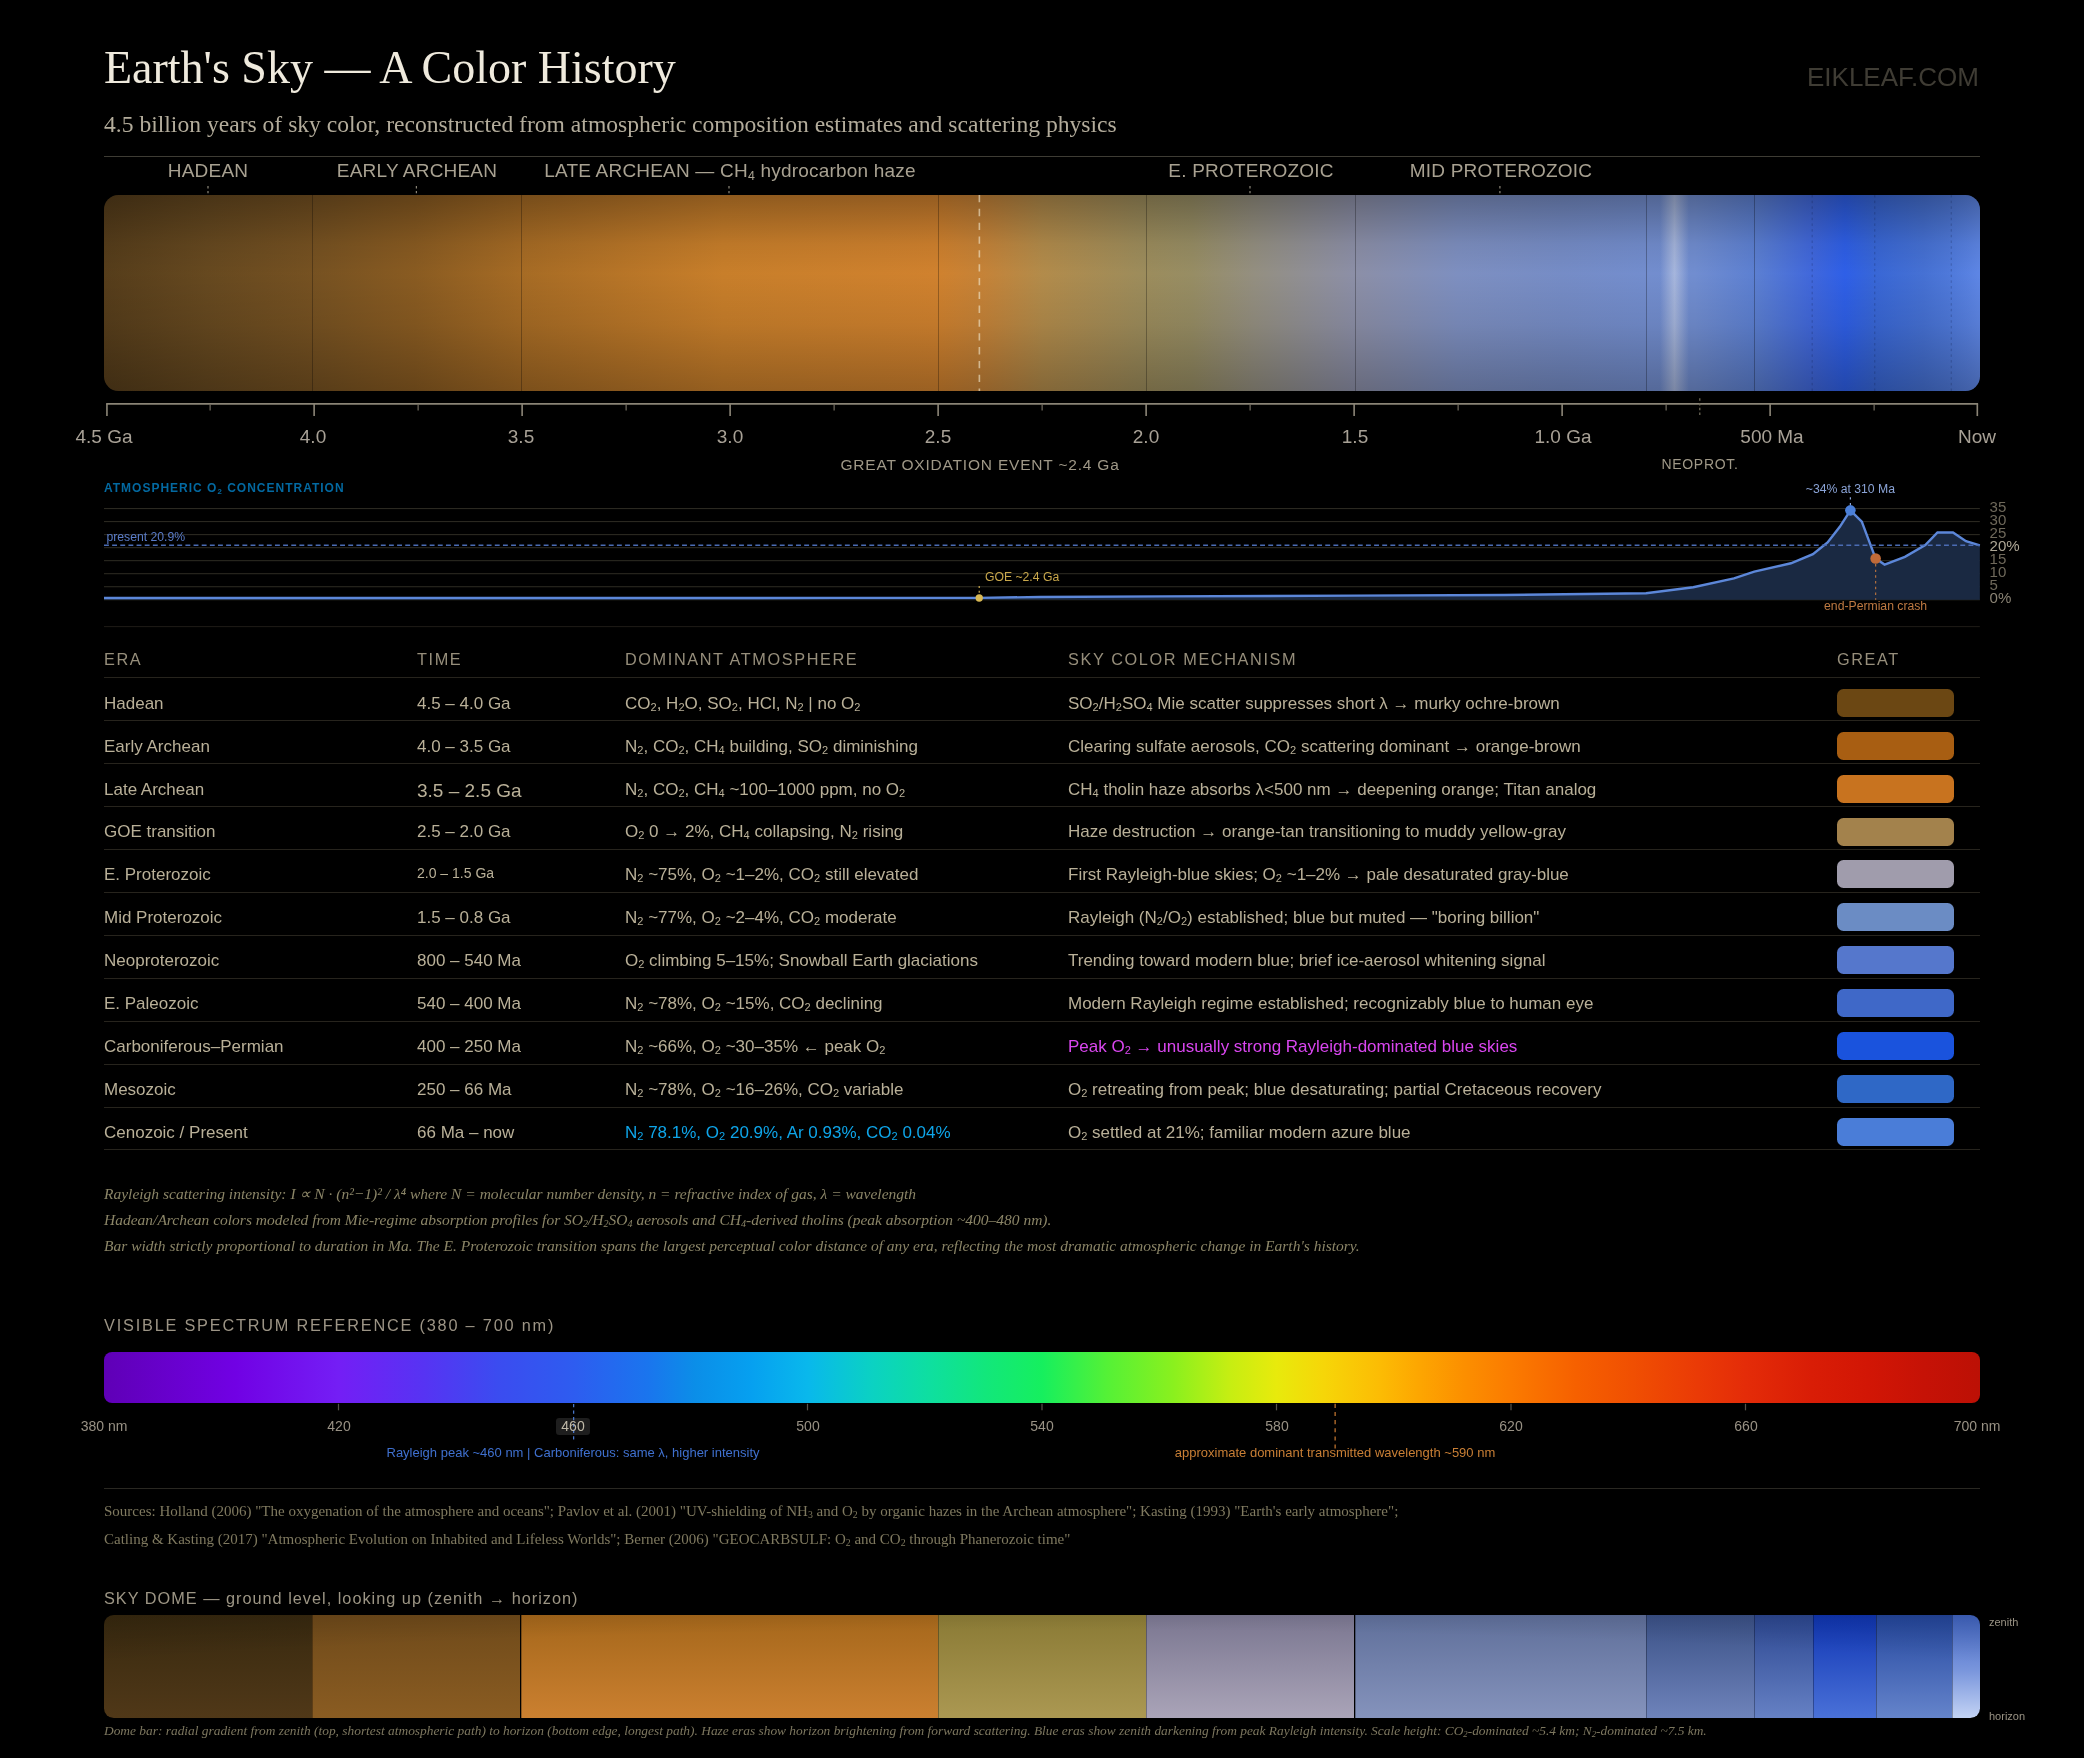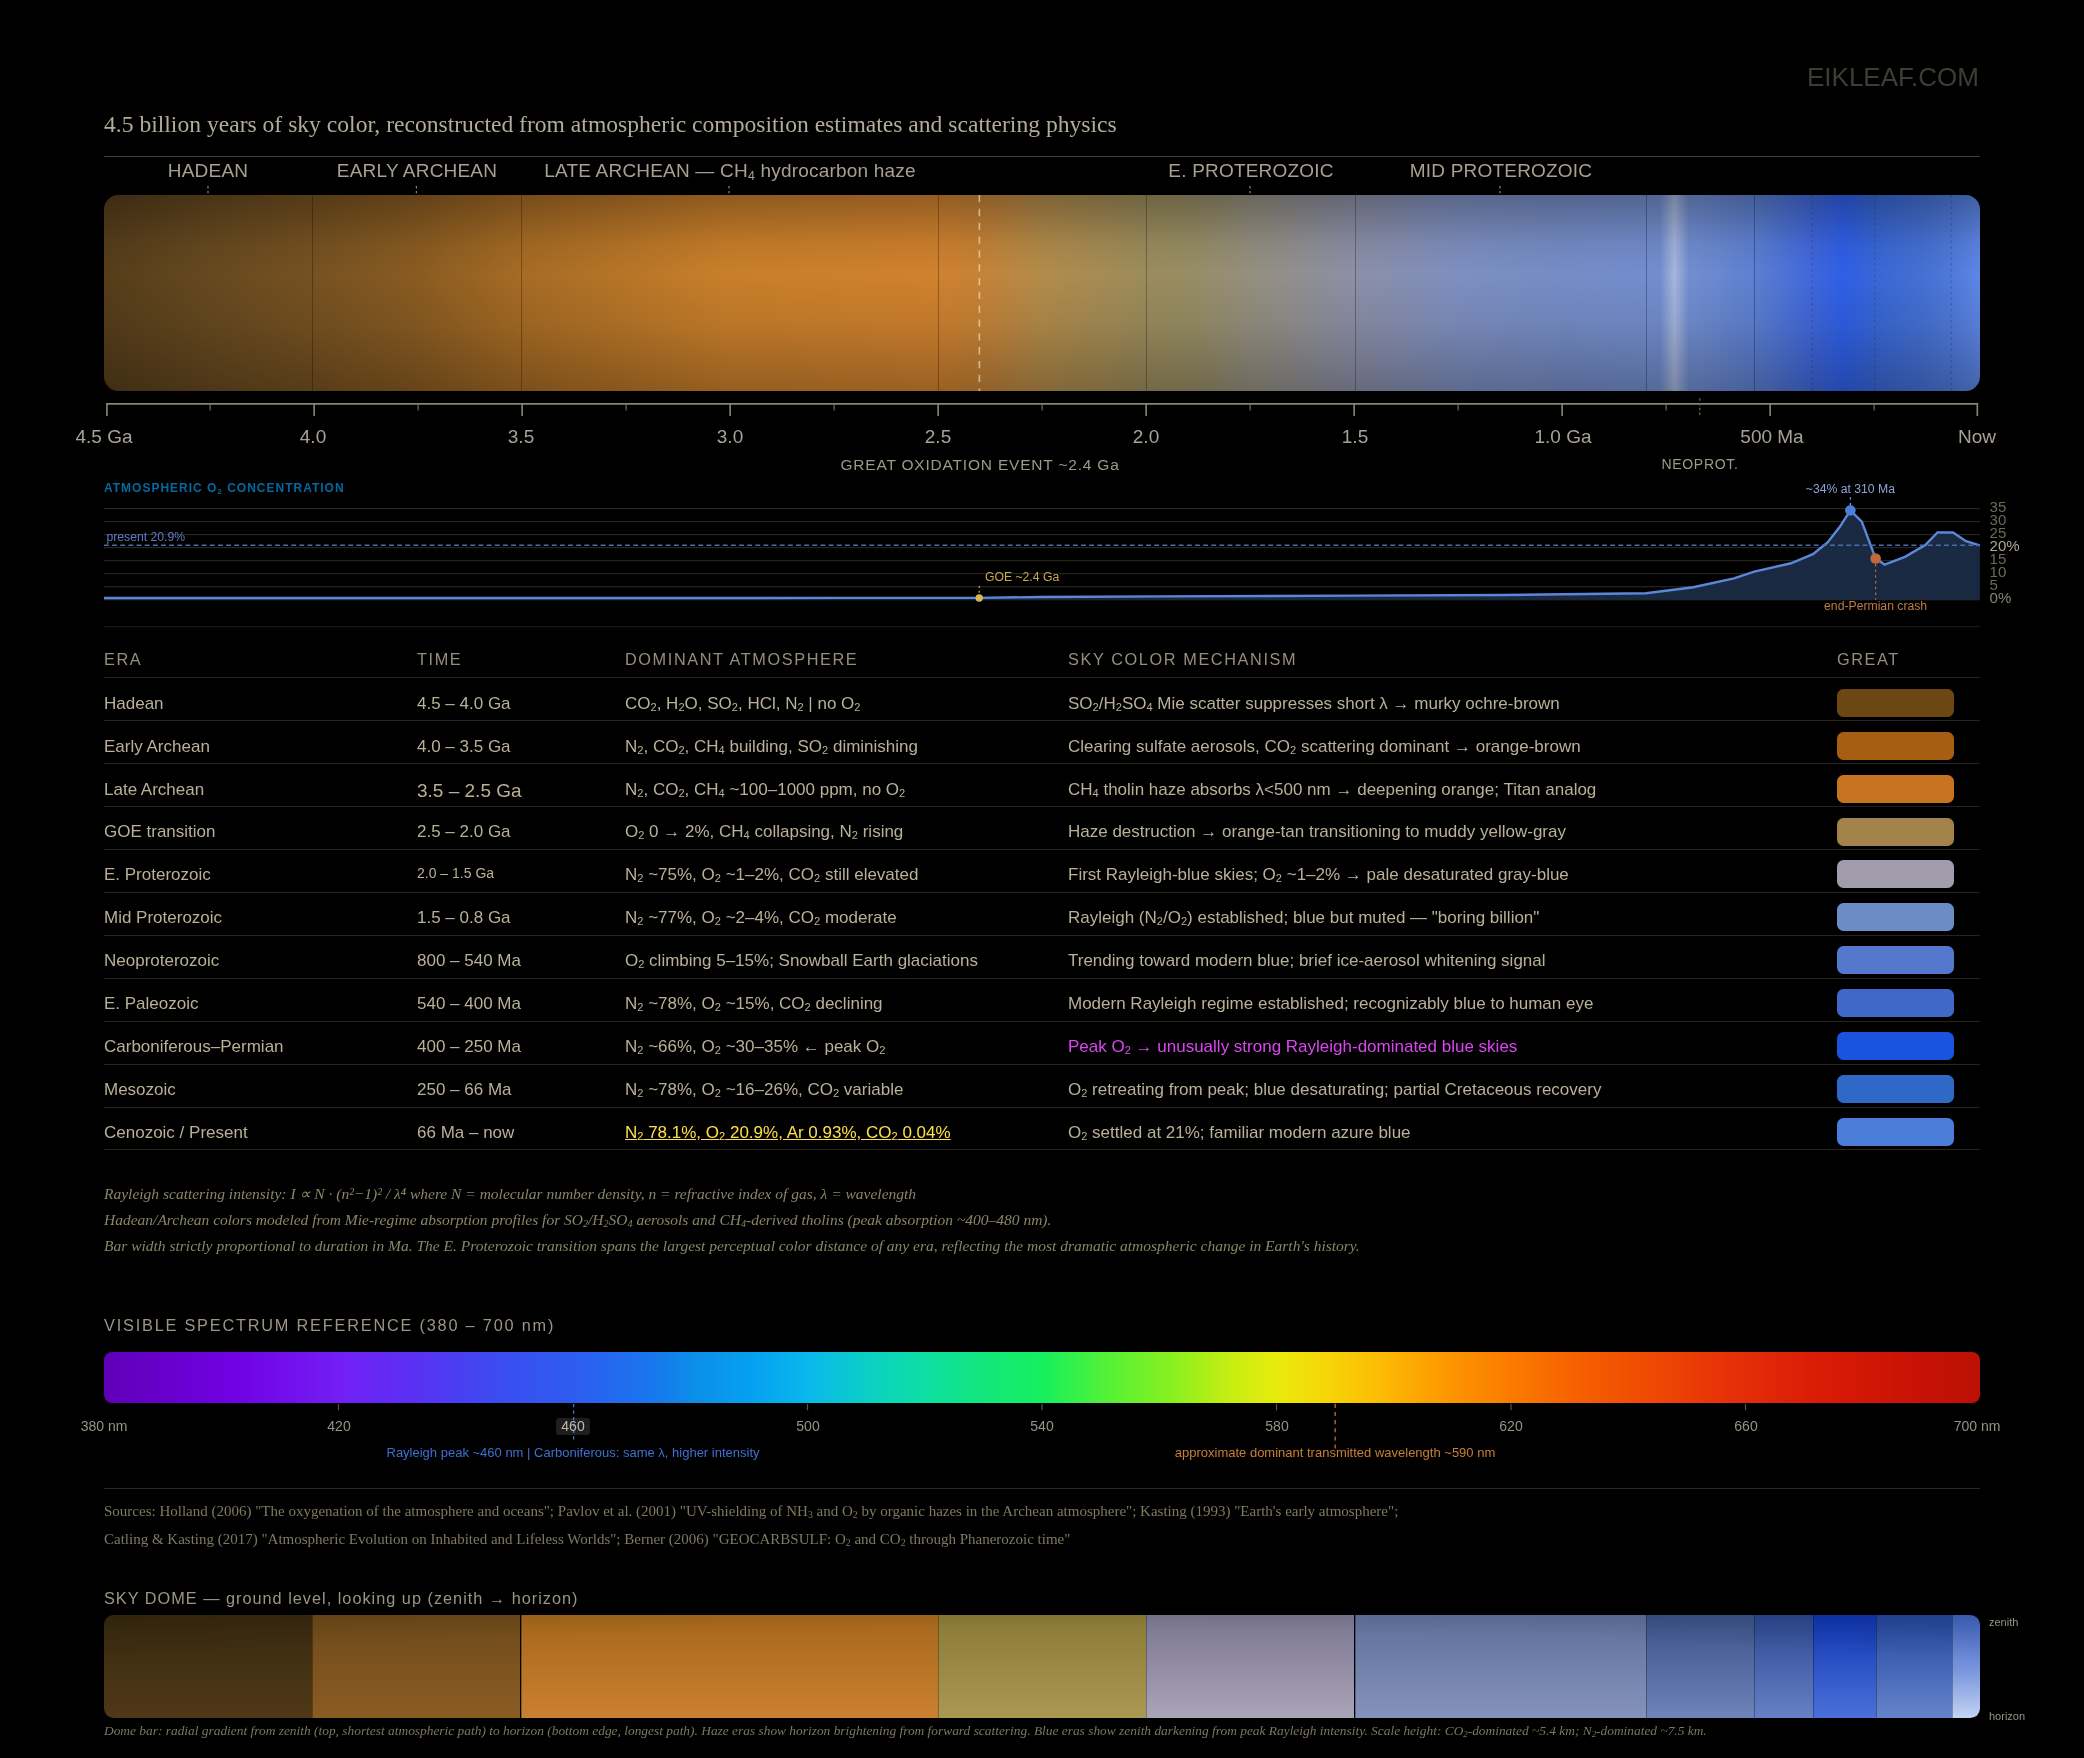--- a/index.html
+++ b/index.html
@@ -10,20 +10,21 @@
   .ctr { transform:translateX(-50%); white-space:nowrap; }
   .serif { font-family:"Liberation Serif", serif; }
   sub { font-size:0.65em; vertical-align:baseline; position:relative; top:0.22em; line-height:0; }
   .lbl { color:#a8a191; letter-spacing:0.2px; font-size:19px; }
   .axl { color:#a8a196; font-size:19px; }
 </style>
 </head>
 <body>
 <div class="page">
 
+  <div class="abs serif" style="left:104px; top:45px; font-size:46px; color:#efeadd;">Earth's Sky — A Color History</div>
   <div class="abs" style="left:1807px; top:64px; font-size:26px; color:#3f3c34;">EIKLEAF.COM</div>
   <div class="abs serif" style="left:104px; top:113px; font-size:23.6px; color:#b3ac9b;">4.5 billion years of sky color, reconstructed from atmospheric composition estimates and scattering physics</div>
   <div class="abs" style="left:104px; top:156px; width:1876px; height:0.8px; background:#3e3c34;"></div>
 
   <div class="abs ctr lbl" style="left:208px; top:161px;">HADEAN</div>
   <div class="abs ctr lbl" style="left:417px; top:161px;">EARLY ARCHEAN</div>
   <div class="abs ctr lbl" style="left:730px; top:161px;">LATE ARCHEAN — CH<sub>4</sub> hydrocarbon haze</div>
   <div class="abs ctr lbl" style="left:1251px; top:161px;">E. PROTEROZOIC</div>
   <div class="abs ctr lbl" style="left:1501px; top:161px;">MID PROTEROZOIC</div>
 
@@ -218,21 +219,21 @@
   <div class="abs" style="left:1837px; top:1032px; width:117px; height:28px; border-radius:6.5px; background:#1a53dd;"></div>
   <div class="abs" style="left:104px; top:1107px; width:1876px; height:0.8px; background:#27241d;"></div>
   <div class="abs" style="left:104px; top:1081px; font-size:17px; color:#b9b098;">Mesozoic</div>
   <div class="abs" style="left:417px; top:1081px; font-size:17px; color:#b9b098;">250 – 66 Ma</div>
   <div class="abs" style="left:625px; top:1081px; font-size:17px; color:#b9b098;">N<sub>2</sub> ~78%, O<sub>2</sub> ~16–26%, CO<sub>2</sub> variable</div>
   <div class="abs" style="left:1068px; top:1081px; font-size:17px; color:#b9b098;">O<sub>2</sub> retreating from peak; blue desaturating; partial Cretaceous recovery</div>
   <div class="abs" style="left:1837px; top:1075px; width:117px; height:28px; border-radius:6.5px; background:#2f68c6;"></div>
   <div class="abs" style="left:104px; top:1149px; width:1876px; height:0.8px; background:#27241d;"></div>
   <div class="abs" style="left:104px; top:1124px; font-size:17px; color:#b9b098;">Cenozoic / Present</div>
   <div class="abs" style="left:417px; top:1124px; font-size:17px; color:#b9b098;">66 Ma – now</div>
-  <div class="abs" style="left:625px; top:1124px; font-size:17px; color:#fde047;text-decoration:underline;">N<sub>2</sub> 78.1%, O<sub>2</sub> 20.9%, Ar 0.93%, CO<sub>2</sub> 0.04%</div>
+  <div class="abs" style="left:625px; top:1124px; font-size:17px; color:#0ea5e9;">N<sub>2</sub> 78.1%, O<sub>2</sub> 20.9%, Ar 0.93%, CO<sub>2</sub> 0.04%</div>
   <div class="abs" style="left:1068px; top:1124px; font-size:17px; color:#b9b098;">O<sub>2</sub> settled at 21%; familiar modern azure blue</div>
   <div class="abs" style="left:1837px; top:1118px; width:117px; height:28px; border-radius:6.5px; background:#4a7dd8;"></div>
 
   <div class="abs serif" style="left:104px; top:1181px; font-size:15.5px; font-style:italic; color:#8b8567; line-height:26px;">
     Rayleigh scattering intensity: I ∝ N · (n²−1)² / λ⁴ where N = molecular number density, n = refractive index of gas, λ = wavelength<br>
     Hadean/Archean colors modeled from Mie-regime absorption profiles for SO<sub>2</sub>/H<sub>2</sub>SO<sub>4</sub> aerosols and CH<sub>4</sub>-derived tholins (peak absorption ~400–480 nm).<br>
     Bar width strictly proportional to duration in Ma. The E. Proterozoic transition spans the largest perceptual color distance of any era, reflecting the most dramatic atmospheric change in Earth's history.
   </div>
 
   <div class="abs" style="left:104px; top:1317px; font-size:16.3px; letter-spacing:1.8px; color:#9c9485;">VISIBLE SPECTRUM REFERENCE (380 – 700 nm)</div>

